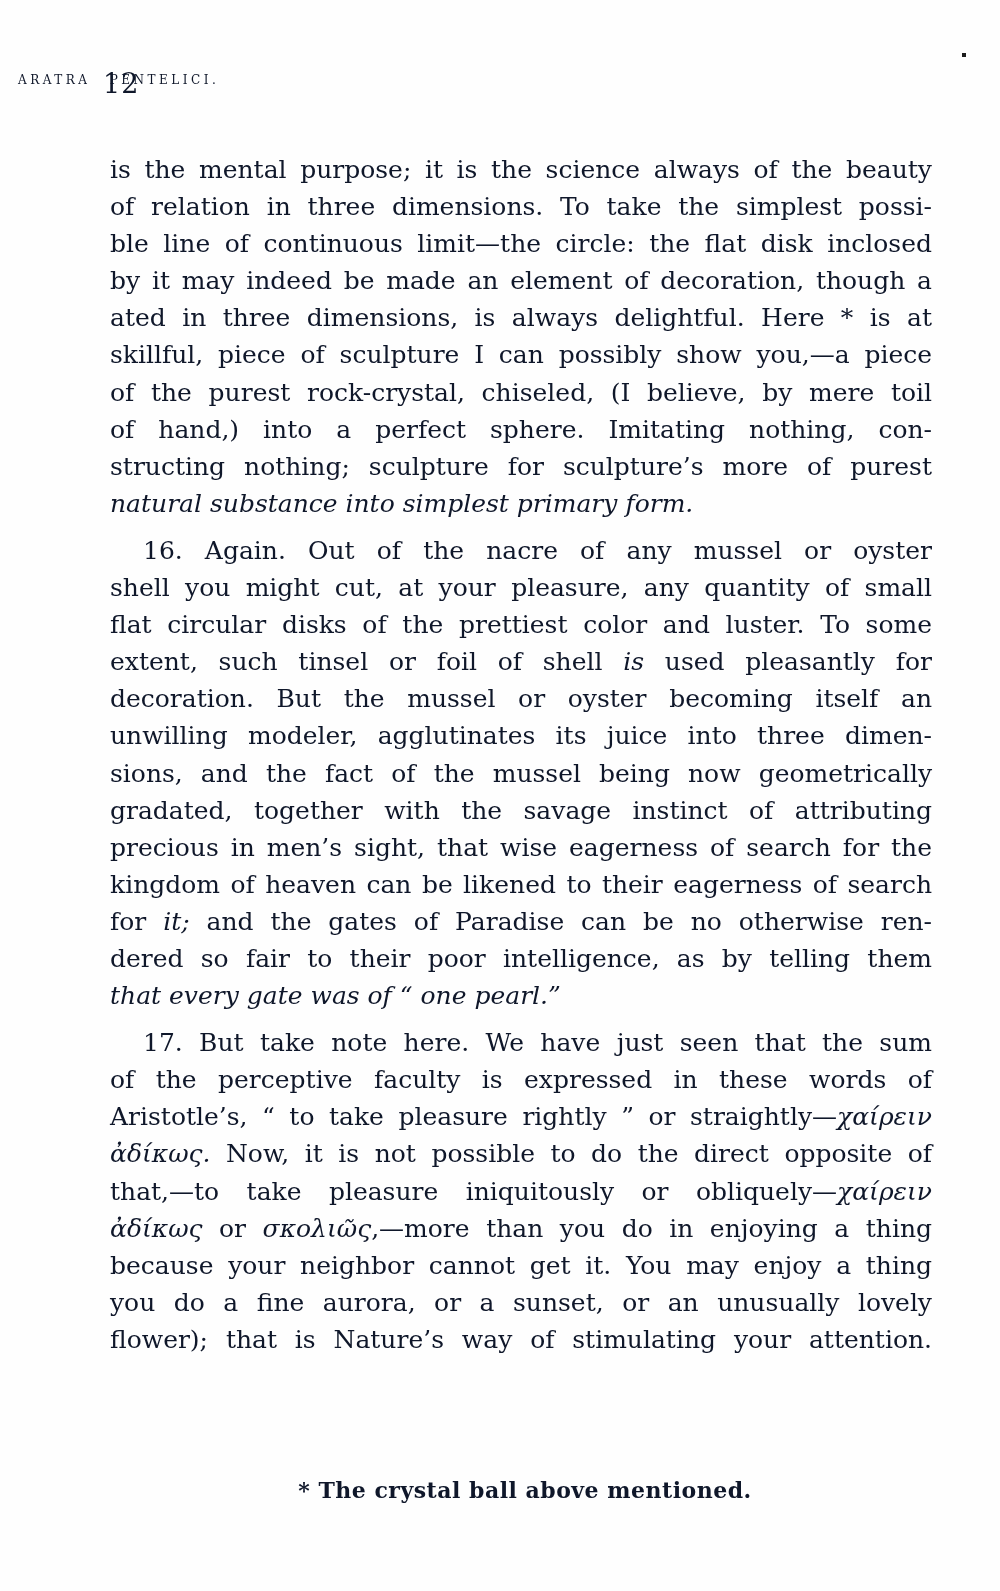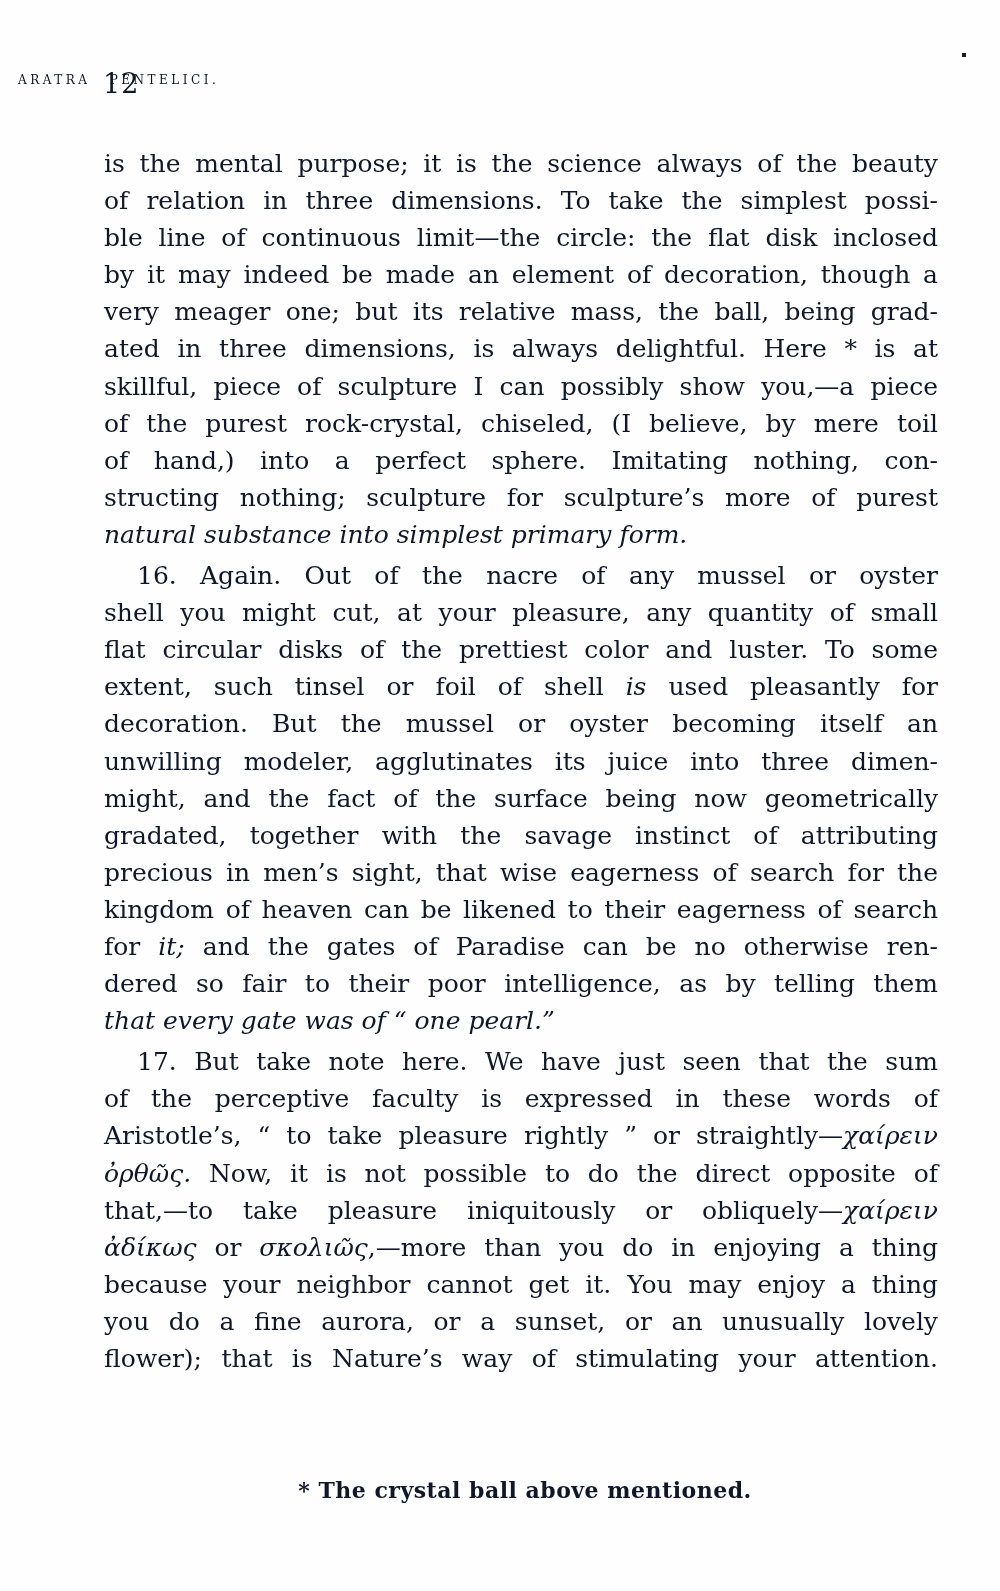--- a/index.html
+++ b/index.html
@@ -45,21 +45,21 @@
   }
   .text-block {
     position: absolute;
     left: 100px;
     top: 141px;
     width: 842px;
     font-size: 25px;
     line-height: 37.1px;
   }
   .paragraph {
-    margin: 4px;
+    margin: 10px;
   }
   .line {
     text-align: justify;
     text-align-last: justify;
   }
   .line.no-stretch {
     text-align-last: auto;
     font-style: italic;
   }
   .line.indent {
@@ -97,48 +97,47 @@
     <span class="page-number">12</span>
     <span class="running-head">ARATRA PENTELICI.</span>
   </div>
 
   <div class="text-block">
       <div class="paragraph">
         <div class="line"><span>is the mental purpose; it is the science always of the beauty</span></div>
         <div class="line"><span>of relation in three dimensions.  To take the simplest possi-</span></div>
         <div class="line"><span>ble line of continuous limit—the circle: the flat disk inclosed</span></div>
         <div class="line"><span>by it may indeed be made an element of decoration, though a</span></div>
-        <div class="line"><span>very meager one; but its relative mass, the ball, being grad-</span></div>
         <div class="line"><span>ated in three dimensions, is always delightful.  Here * is at</span></div>
         <div class="line"><span>skillful, piece of sculpture I can possibly show you,—a piece</span></div>
         <div class="line"><span>of the purest rock-crystal, chiseled, (I believe, by mere toil</span></div>
         <div class="line"><span>of hand,) into a perfect sphere.  Imitating nothing, con-</span></div>
         <div class="line"><span>structing nothing; sculpture for sculpture’s more of purest</span></div>
         <div class="line no-stretch"><span>natural substance into simplest primary form.</span></div>
       </div>
       <div class="paragraph">
         <div class="line indent"><span>16. Again.  Out of the nacre of any mussel or oyster</span></div>
         <div class="line"><span>shell you might cut, at your pleasure, any quantity of small</span></div>
         <div class="line"><span>flat circular disks of the prettiest color and luster.  To some</span></div>
         <div class="line"><span>extent, such tinsel or foil of shell </span><span class="em">is</span><span> used pleasantly for</span></div>
         <div class="line"><span>decoration.  But the mussel or oyster becoming itself an</span></div>
         <div class="line"><span>unwilling modeler, agglutinates its juice into three dimen-</span></div>
-        <div class="line"><span>might, and the fact of the surface being now geometrically</span></div>
+        <div class="line"><span>sions, and the fact of the mussel being now geometrically</span></div>
         <div class="line"><span>gradated, together with the savage instinct of attributing</span></div>
         <div class="line"><span>precious in men’s sight, that wise eagerness of search for the</span></div>
         <div class="line"><span>kingdom of heaven can be likened to their eagerness of search</span></div>
         <div class="line"><span>for </span><span class="em">it;</span><span> and the gates of Paradise can be no otherwise ren-</span></div>
         <div class="line"><span>dered so fair to their poor intelligence, as by telling them</span></div>
         <div class="line no-stretch"><span>that every gate was of “ one pearl.”</span></div>
       </div>
       <div class="paragraph">
         <div class="line indent"><span>17. But take note here.  We have just seen that the sum</span></div>
         <div class="line"><span>of the perceptive faculty is expressed in these words of</span></div>
         <div class="line"><span>Aristotle’s, “ to take pleasure rightly ” or straightly—</span><span class="em">χαίρειν</span></div>
-        <div class="line"><span class="em">ὀρθῶς.</span><span>  Now, it is not possible to do the direct opposite of</span></div>
+        <div class="line"><span class="em">ἀδίκως.</span><span>  Now, it is not possible to do the direct opposite of</span></div>
         <div class="line"><span>that,—to take pleasure iniquitously or obliquely—</span><span class="em">χαίρειν</span></div>
         <div class="line"><span class="em">ἀδίκως</span><span> or </span><span class="em">σκολιῶς</span><span>,—more than you do in enjoying a thing</span></div>
         <div class="line"><span>because your neighbor cannot get it.  You may enjoy a thing</span></div>
         <div class="line"><span>you do a fine aurora, or a sunset, or an unusually lovely</span></div>
         <div class="line"><span>flower); that is Nature’s way of stimulating your attention.</span></div>
       </div>
     </div>
 
   <div class="footnote">* The crystal ball above mentioned.</div>
 

